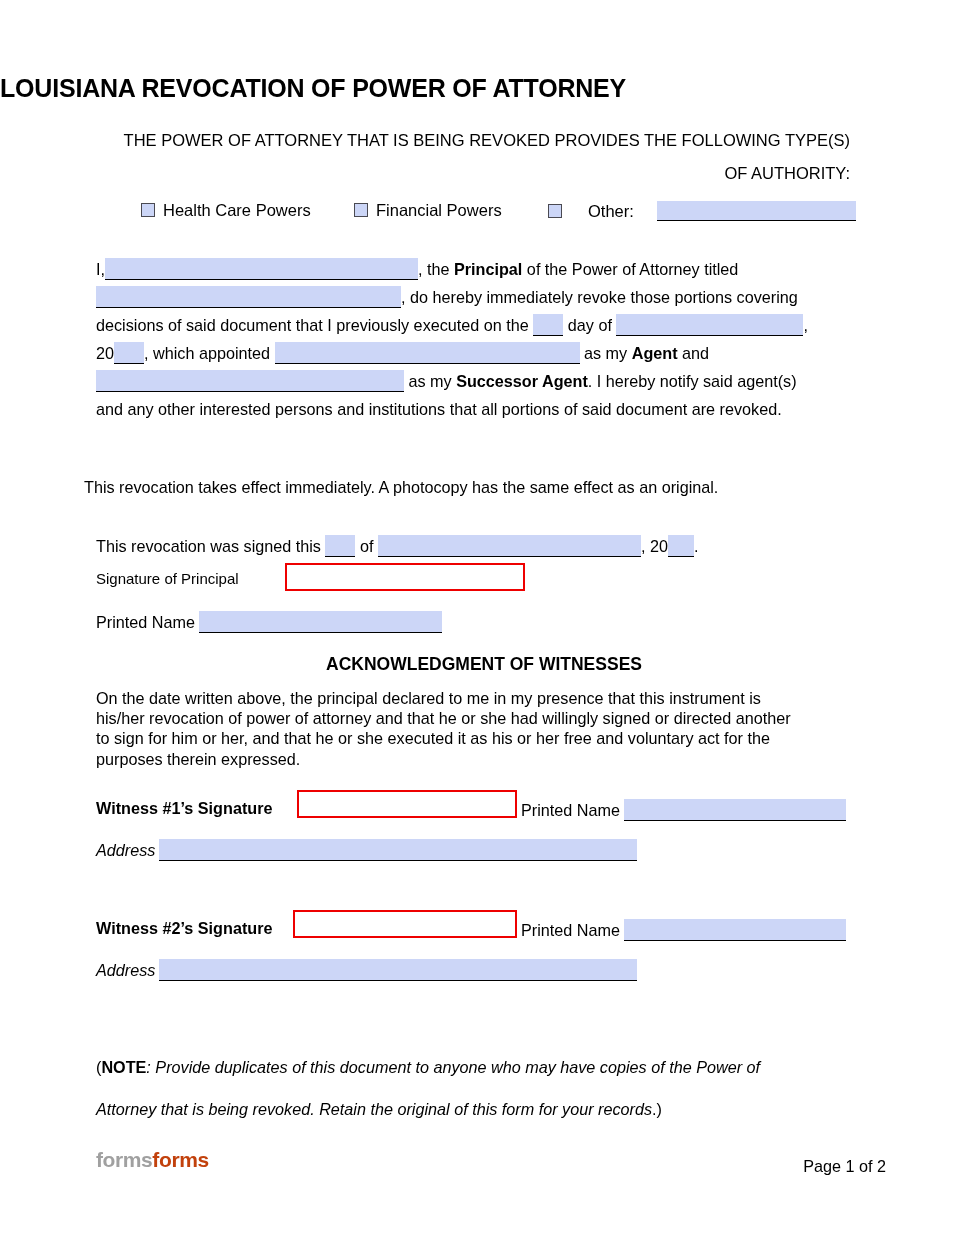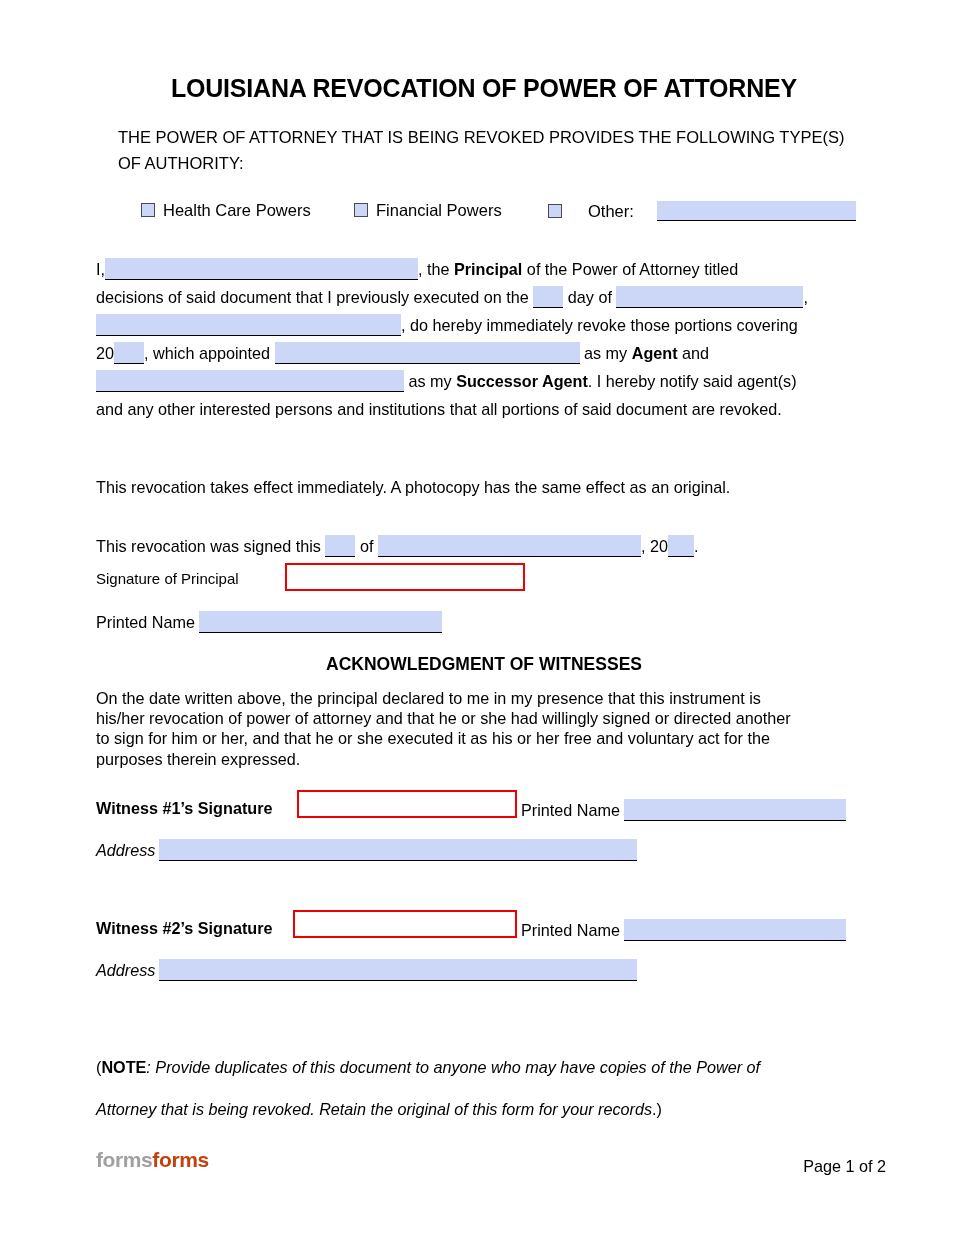--- a/index.html
+++ b/index.html
@@ -22,33 +22,33 @@
     height: 1244px;
     background: #ffffff;
     box-sizing: border-box;
   }
   
   .doc-title {
     position: absolute;
     left: 0;
     top: 74px;
     width: 968px;
-    text-align: center;
+    text-align: left;
     font-size: 25px;
     font-weight: bold;
     letter-spacing: -0.2px;
   }
   .subtitle {
     position: absolute;
     left: 118px;
     top: 124px;
     width: 732px;
-    text-align: left;
+    text-align: right;
     font-size: 16.5px;
-    line-height: 26px;
+    line-height: 33px;
   }
   
   .checkbox-row {
     position: absolute;
     left: 96px;
     top: 201px;
     width: 790px;
     height: 24px;
     font-size: 16.5px;
   }
@@ -101,21 +101,21 @@
   .w-blank-short { width: 30px; }
   .w-name1 { width: 313px; }
   .w-title1 { width: 305px; }
   .w-month { width: 187px; }
   .w-agent { width: 305px; }
   .w-succ { width: 308px; }
   b { font-weight: bold; }
   
   .effect-line {
     position: absolute;
-    left: 96px;
+    left: 84px;
     top: 478px;
     width: 790px;
     font-size: 16.2px;
     white-space: nowrap;
   }
   
   .signed-line {
     position: absolute;
     left: 96px;
     top: 535px;
@@ -254,23 +254,23 @@
     <div class="cb-group cb-g3">
       <span class="checkbox"></span>
       <span class="cb-label">Other:</span>
       <span class="other-fill"></span>
     </div>
   </div>
 
   <div class="body-para">
     <span class="ln"><span>I,</span><span class="fill w-name1"></span><span>, the </span><b>Principal</b><span> of the Power of Attorney titled</span></span>
 
+    <span class="ln"><span class="fill w-title1"></span><span>, do hereby immediately revoke those portions covering</span></span>
+
     <span class="ln"><span>decisions of said document that I previously executed on the</span> <span class="fill w-blank-short"></span> <span>day of</span> <span class="fill w-month"></span><span>,</span></span>
-
-    <span class="ln"><span class="fill w-title1"></span><span>, do hereby immediately revoke those portions covering</span></span>
 
     <span class="ln"><span>20</span><span class="fill w-blank-short"></span><span>, which appointed</span> <span class="fill w-agent"></span> <span>as my </span><b>Agent</b><span> and</span></span>
 
     <span class="ln"><span class="fill w-succ"></span> <span>as my </span><b>Successor Agent</b><span>. I hereby notify said agent(s)</span></span>
 
     <span class="ln">and any other interested persons and institutions that all portions of said document are revoked.</span>
   </div>
 
   <div class="effect-line">This revocation takes effect immediately. A photocopy has the same effect as an original.</div>
 

